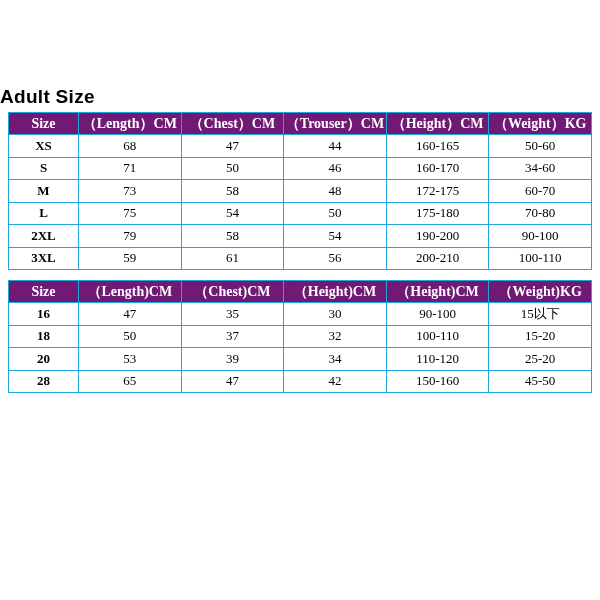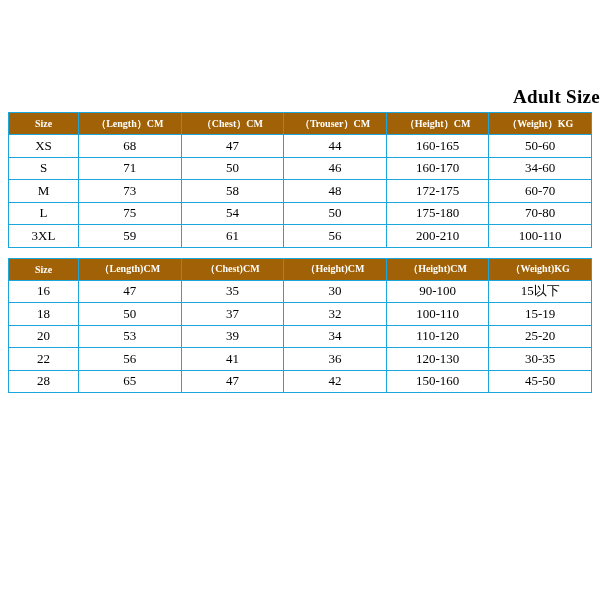--- a/index.html
+++ b/index.html
@@ -17,57 +17,57 @@
     position: relative;
     width: 600px;
     height: 600px;
     box-sizing: border-box;
     padding: 0;
   }
   .block {
     width: 100%;
   }
   .table-title {
-    text-align: right;
+    text-align: left;
     font-weight: bold;
     font-size: 19px;
     color: #000000;
-    font-family: Liberation Serif, serif;
+    font-family: Liberation Sans, sans-serif;
     letter-spacing: 0.3px;
   }
   table {
     border-collapse: collapse;
     width: 584px;
     margin: 0 auto;
     table-layout: fixed;
   }
   table td, table th {
     border: 1px solid #1ba6de;
     text-align: center;
     font-family: "Liberation Serif", serif;
   }
   thead th {
-    background: #a16207;
+    background: #701a75;
     color: #ffffff;
     font-weight: bold;
-    font-size: 10px;
+    font-size: 14px;
     height: 21px;
     padding: 0 1px;
     white-space: nowrap;
     overflow: hidden;
   }
   tbody td {
     background: #ffffff;
     color: #000000;
     font-size: 13px;
     height: 21.5px;
     padding: 0;
   }
   tbody td.sizecell {
-    font-weight: normal;
+    font-weight: bold;
     margin-left: 44px;
   }
   .col-size { width: 70px; }
   .col-rest { width: auto; }
   .spacer-top { height: 86px; }
   .gap-title { height: 4px; }
   .gap-after-table { height: 6px; }
 </style>
 </head>
 <body>
@@ -124,20 +124,28 @@
         </tr>
         <tr>
           <td class="sizecell">L</td>
           <td>75</td>
           <td>54</td>
           <td>50</td>
           <td>175-180</td>
           <td>70-80</td>
         </tr>
         <tr>
+          <td class="sizecell">2XL</td>
+          <td>79</td>
+          <td>58</td>
+          <td>54</td>
+          <td>190-200</td>
+          <td>90-100</td>
+        </tr>
+        <tr>
           <td class="sizecell">3XL</td>
           <td>59</td>
           <td>61</td>
           <td>56</td>
           <td>200-210</td>
           <td>100-110</td>
         </tr>
       </tbody>
     </table>
   </div>
@@ -173,39 +181,31 @@
           <td>30</td>
           <td>90-100</td>
           <td>15以下</td>
         </tr>
         <tr>
           <td class="sizecell">18</td>
           <td>50</td>
           <td>37</td>
           <td>32</td>
           <td>100-110</td>
-          <td>15-19</td>
+          <td>15-20</td>
         </tr>
         <tr>
           <td class="sizecell">20</td>
           <td>53</td>
           <td>39</td>
           <td>34</td>
           <td>110-120</td>
           <td>25-20</td>
         </tr>
         <tr>
-          <td class="sizecell">22</td>
-          <td>56</td>
-          <td>41</td>
-          <td>36</td>
-          <td>120-130</td>
-          <td>30-35</td>
-        </tr>
-        <tr>
           <td class="sizecell">28</td>
           <td>65</td>
           <td>47</td>
           <td>42</td>
           <td>150-160</td>
           <td>45-50</td>
         </tr>
       </tbody>
     </table>
   </div>

